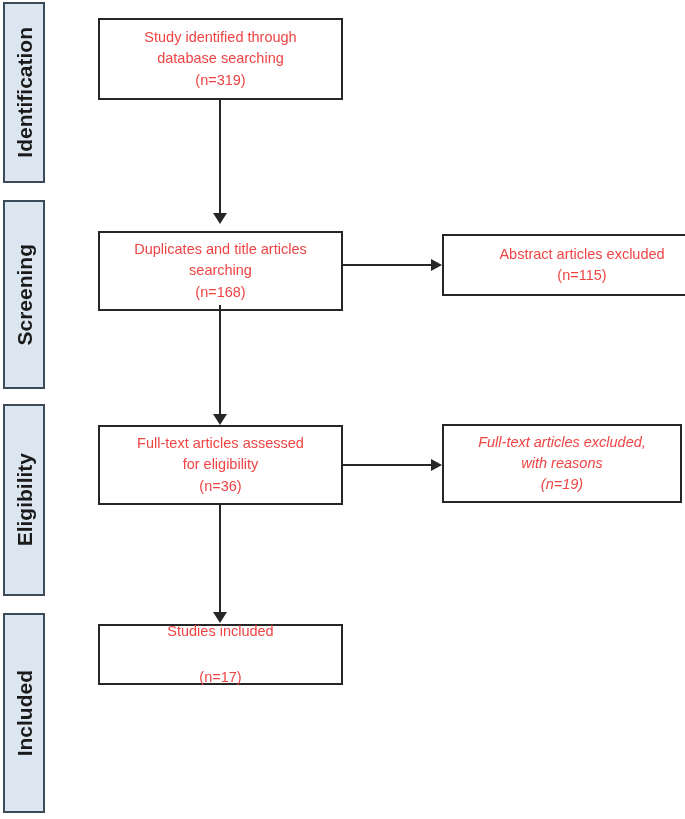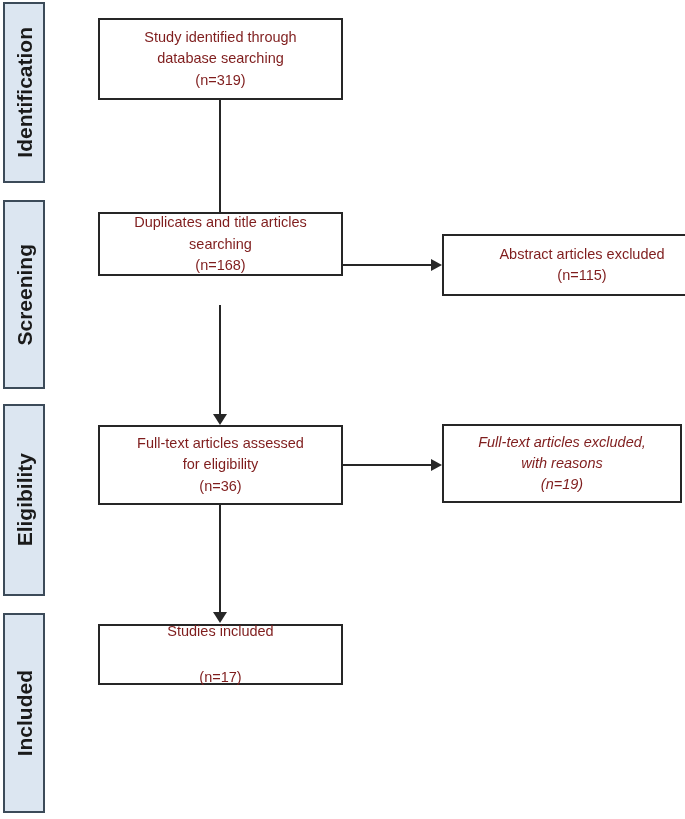--- a/index.html
+++ b/index.html
@@ -49,21 +49,21 @@
     background: #ffffff;
     border: 2px solid #262626;
     box-sizing: border-box;
     display: flex;
     flex-direction: column;
     align-items: center;
     justify-content: center;
     text-align: center;
     font-size: 14.5px;
     line-height: 1.45;
-    color: #7f1d1d;
+    color: #ef4444;
     padding: 2px 6px;
   }
   .box .line { display: block; white-space: nowrap; }
 
   
   .vline {
     position: absolute;
     width: 2px;
     background: #262626;
   }
@@ -112,21 +112,21 @@
 
   <div class="box" style="left:98px; top:18px; width:245px; height:82px;">
     <span class="line">Study identified through</span>
     <span class="line">database searching</span>
     <span class="line">(n=319)</span>
   </div>
 
   <div class="vline" style="left:219px; top:100px; height:114px;"></div>
   <div class="arrow-down" style="left:213px; top:213px;"></div>
 
-  <div class="box" style="left:98px; top:212px; width:245px; height:64px;">
+  <div class="box" style="left:98px; top:231px; width:245px; height:80px;">
     <span class="line">Duplicates and title articles</span>
     <span class="line">searching</span>
     <span class="line">(n=168)</span>
   </div>
 
   <div class="hline" style="left:343px; top:264px; width:89px;"></div>
   <div class="arrow-right" style="left:431px; top:259px;"></div>
 
   <div class="box" style="left:442px; top:234px; width:280px; height:62px;">
     <span class="line">Abstract articles excluded</span>

